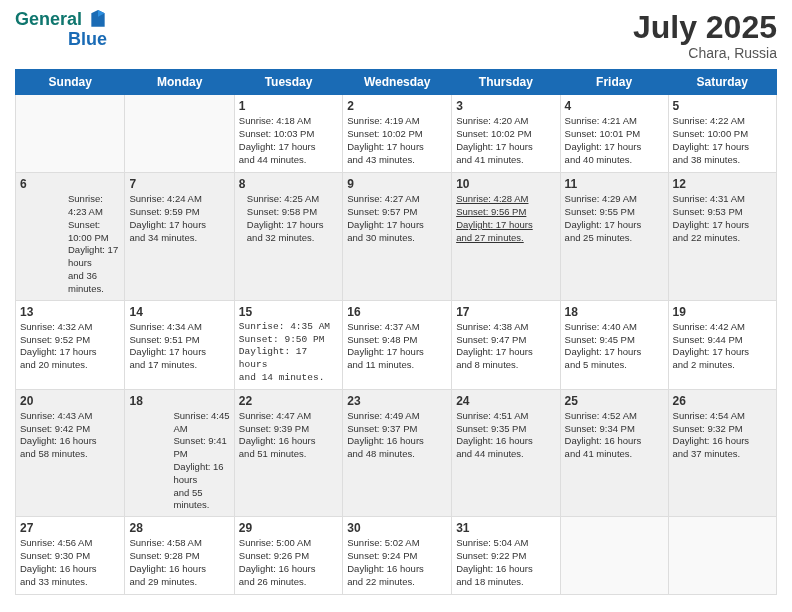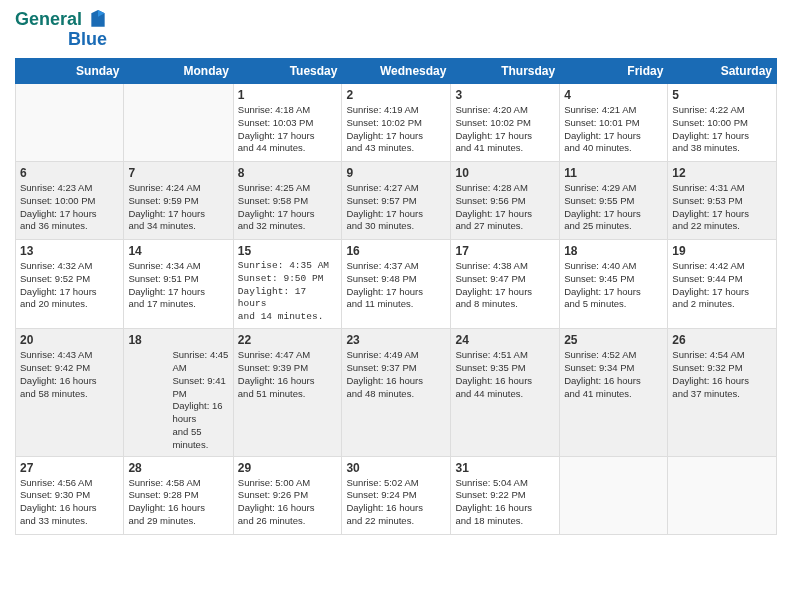--- a/index.html
+++ b/index.html
@@ -52,21 +52,21 @@
       width: 100%;
       border-collapse: collapse;
       font-size: 10.5px;
     }
     .calendar thead tr {
       background: #1a6bb5;
       color: #fff;
     }
     .calendar thead th {
       padding: 5px 4px;
-      text-align: right;
+      text-align: center;
       font-size: 12px;
       font-weight: bold;
       border: 1px solid #1a6bb5;
     }
     .calendar tbody tr {
       border-bottom: 1px solid #ccc;
     }
     .calendar tbody td {
       border: 1px solid #ddd;
       vertical-align: top;
@@ -107,20 +107,24 @@
     <div class="logo">
       <div class="logo-text">
         <span style="font-size:18px;font-weight:bold;color:#0f766e;line-height:1.1;">General
           <svg class="logo-icon" viewBox="0 0 20 24" style="display:inline-block;vertical-align:middle;width:18px;height:20px;">
             <polygon points="2,20 18,20 18,4 10,0 2,4" fill="#1a6bb5"></polygon>
             <polygon points="10,0 18,4 10,8" fill="#2d8fe0"></polygon>
           </svg>
         </span>
         <span style="font-size:18px;font-weight:bold;color:#1a6bb5;line-height:1.1;text-align:right;">Blue</span>
       </div>
+    </div>
+    <div class="title-section">
+      <div class="month-title">July 2025</div>
+      <div class="location">Chara, Russia</div>
     </div>
   </div>
 
   <table class="calendar">
     <thead>
       <tr>
         <th>Sunday</th>
         <th>Monday</th>
         <th>Tuesday</th>
         <th>Wednesday</th>
@@ -165,49 +169,49 @@
             <span class="day-num">5</span>
             <div class="day-info" style="white-space: pre-line;">Sunrise: 4:22 AM
 Sunset: 10:00 PM
 Daylight: 17 hours
 and 38 minutes.</div>
           </td>
         </tr>
         <tr class="row-shaded">
           <td>
             <span class="day-num">6</span>
-            <div class="day-info" style="white-space: pre-line;">Sunrise: 4:23 AM
+            <div class="day-info" style="white-space: pre-line; margin-left: 48px;">Sunrise: 4:23 AM
 Sunset: 10:00 PM
 Daylight: 17 hours
 and 36 minutes.</div>
           </td>
           <td>
             <span class="day-num">7</span>
             <div class="day-info" style="white-space: pre-line;">Sunrise: 4:24 AM
 Sunset: 9:59 PM
 Daylight: 17 hours
 and 34 minutes.</div>
           </td>
           <td>
             <span class="day-num">8</span>
-            <div class="day-info" style="white-space: pre-line;">Sunrise: 4:25 AM
+            <div class="day-info" style="white-space: pre-line; margin-left: 8px;">Sunrise: 4:25 AM
 Sunset: 9:58 PM
 Daylight: 17 hours
 and 32 minutes.</div>
           </td>
           <td>
             <span class="day-num">9</span>
             <div class="day-info" style="white-space: pre-line;">Sunrise: 4:27 AM
 Sunset: 9:57 PM
 Daylight: 17 hours
 and 30 minutes.</div>
           </td>
           <td>
             <span class="day-num">10</span>
-            <div class="day-info" style="white-space: pre-line;">Sunrise: 4:28 AM
+            <div class="day-info" style="white-space: pre-line; text-decoration: underline;">Sunrise: 4:28 AM
 Sunset: 9:56 PM
 Daylight: 17 hours
 and 27 minutes.</div>
           </td>
           <td>
             <span class="day-num">11</span>
             <div class="day-info" style="white-space: pre-line;">Sunrise: 4:29 AM
 Sunset: 9:55 PM
 Daylight: 17 hours
 and 25 minutes.</div>

